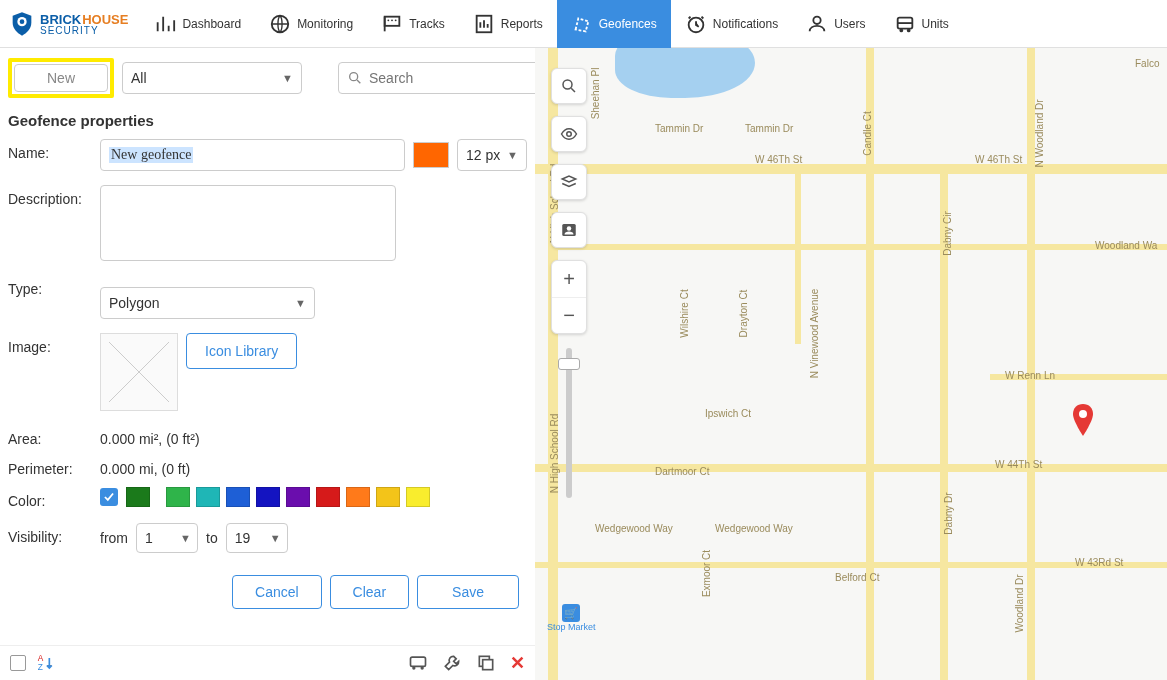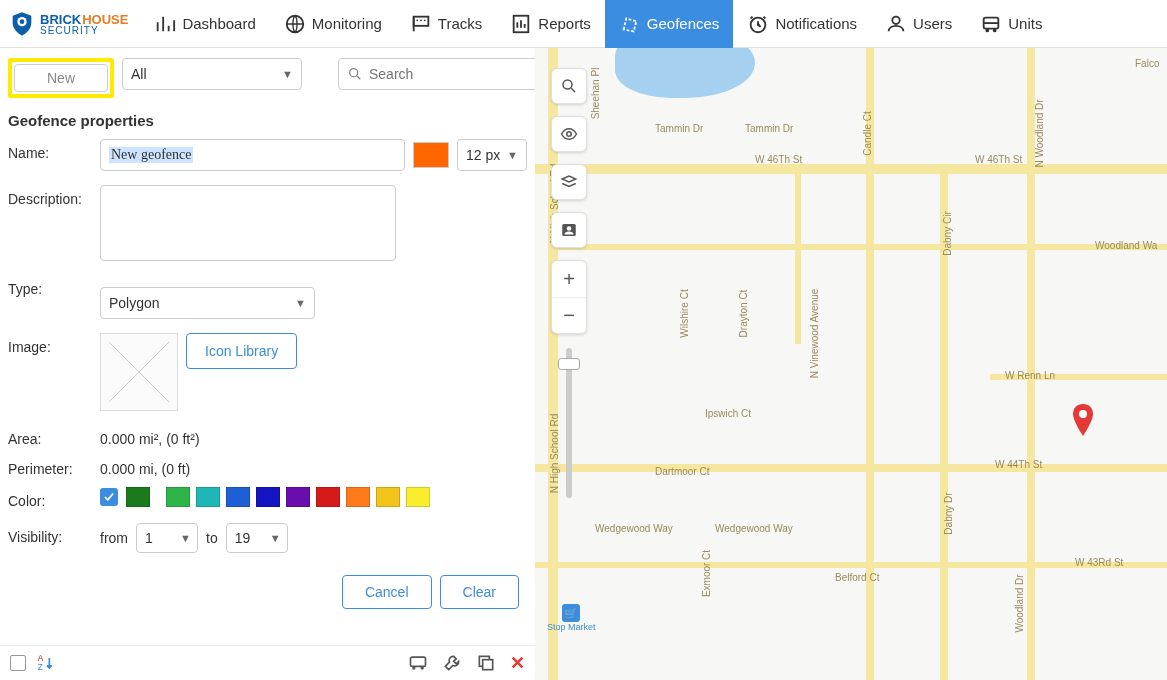--- a/index.html
+++ b/index.html
@@ -6,27 +6,27 @@
 body { font-family: Arial, sans-serif; font-size: 14px; color: #333; background: #fff; overflow: hidden; width: 1167px; height: 680px; }
 
 .topnav { display: flex; align-items: center; height: 48px; border-bottom: 1px solid #e0e0e0; padding: 0 8px; }
 .logo { display: flex; align-items: center; margin-right: 12px; }
 .logo-shield { width: 28px; height: 28px; margin-right: 4px; }
 .logo-text { display: flex; flex-direction: column; line-height: 1; }
 .logo-brick { font-weight: bold; font-size: 13px; color: #0b5ea8; }
 .logo-house { font-weight: bold; font-size: 13px; color: #e67e22; margin-left: 1px; }
 .logo-sec { font-size: 10px; color: #0b5ea8; letter-spacing: 1px; }
 
-.nav-item { display: flex; align-items: center; padding: 16px 14px; height: 48px; cursor: pointer; color: #333; font-size: 15px; }
+.nav-item { display: flex; align-items: center; padding: 16px 14px; height: 48px; cursor: pointer; color: #333; font-size: 12px; }
 .nav-item.active { background: #3a8de0; color: #fff; }
 .nav-icon { width: 22px; height: 22px; margin-right: 6px; }
 
 .main { display: flex; height: calc(100% - 48px); }
 .sidebar { width: 535px; display: flex; flex-direction: column; background: #fff; }
-.sidebar-top { display: flex; gap: 8px; padding: 10px 8px; }
+.sidebar-top { display: flex; gap: 8px; padding: 10px 8px; align-items: center; }
 .new-highlight { border: 4px solid #ffeb00; padding: 2px; border-radius: 2px; }
 .new-btn { width: 94px; height: 28px; border: 1px solid #ccc; background: #fff; border-radius: 4px; color: #888; font-size: 14px; cursor: pointer; }
 .filter-select { flex: 0 0 180px; height: 32px; border: 1px solid #ccc; border-radius: 4px; padding: 0 8px; background: #fff; position: relative; display: flex; align-items: center; cursor: pointer; }
 .filter-select .chev { position: absolute; right: 8px; }
 .search-wrap { flex: 1; height: 32px; border: 1px solid #ccc; border-radius: 4px; display: flex; align-items: center; padding: 0 8px; margin-left: 28px; }
 .search-wrap input { border: none; outline: none; flex: 1; font-size: 14px; }
 
 .props { padding: 4px 8px 8px 8px; flex: 1; overflow: auto; }
 .props-title { font-weight: bold; font-size: 15px; margin-bottom: 10px; color: #333; }
 .form-row { display: flex; align-items: flex-start; margin-bottom: 14px; }
@@ -261,20 +261,21 @@
           <div class="sm-sel">
             <span>19</span>
             <span class="chev" style="position:absolute;right:6px">▼</span>
           </div>
         </div>
       </div>
 
       <div class="action-btns">
         <button class="btn">Cancel</button>
         <button class="btn">Clear</button>
+        <button class="btn save">Save</button>
       </div>
     </div>
 
     <div class="bottom-bar">
       <div class="bb-left">
         <div class="bb-chk"></div>
         <svg width="20" height="20" viewBox="0 0 24 24">
             <text x="2" y="10" font-size="10" fill="#d61a1a">A</text>
             <text x="2" y="20" font-size="10" fill="#3a8de0">Z</text>
             <path stroke="#3a8de0" stroke-width="2" d="M16 6v12M13 15l3 3 3-3"></path>

